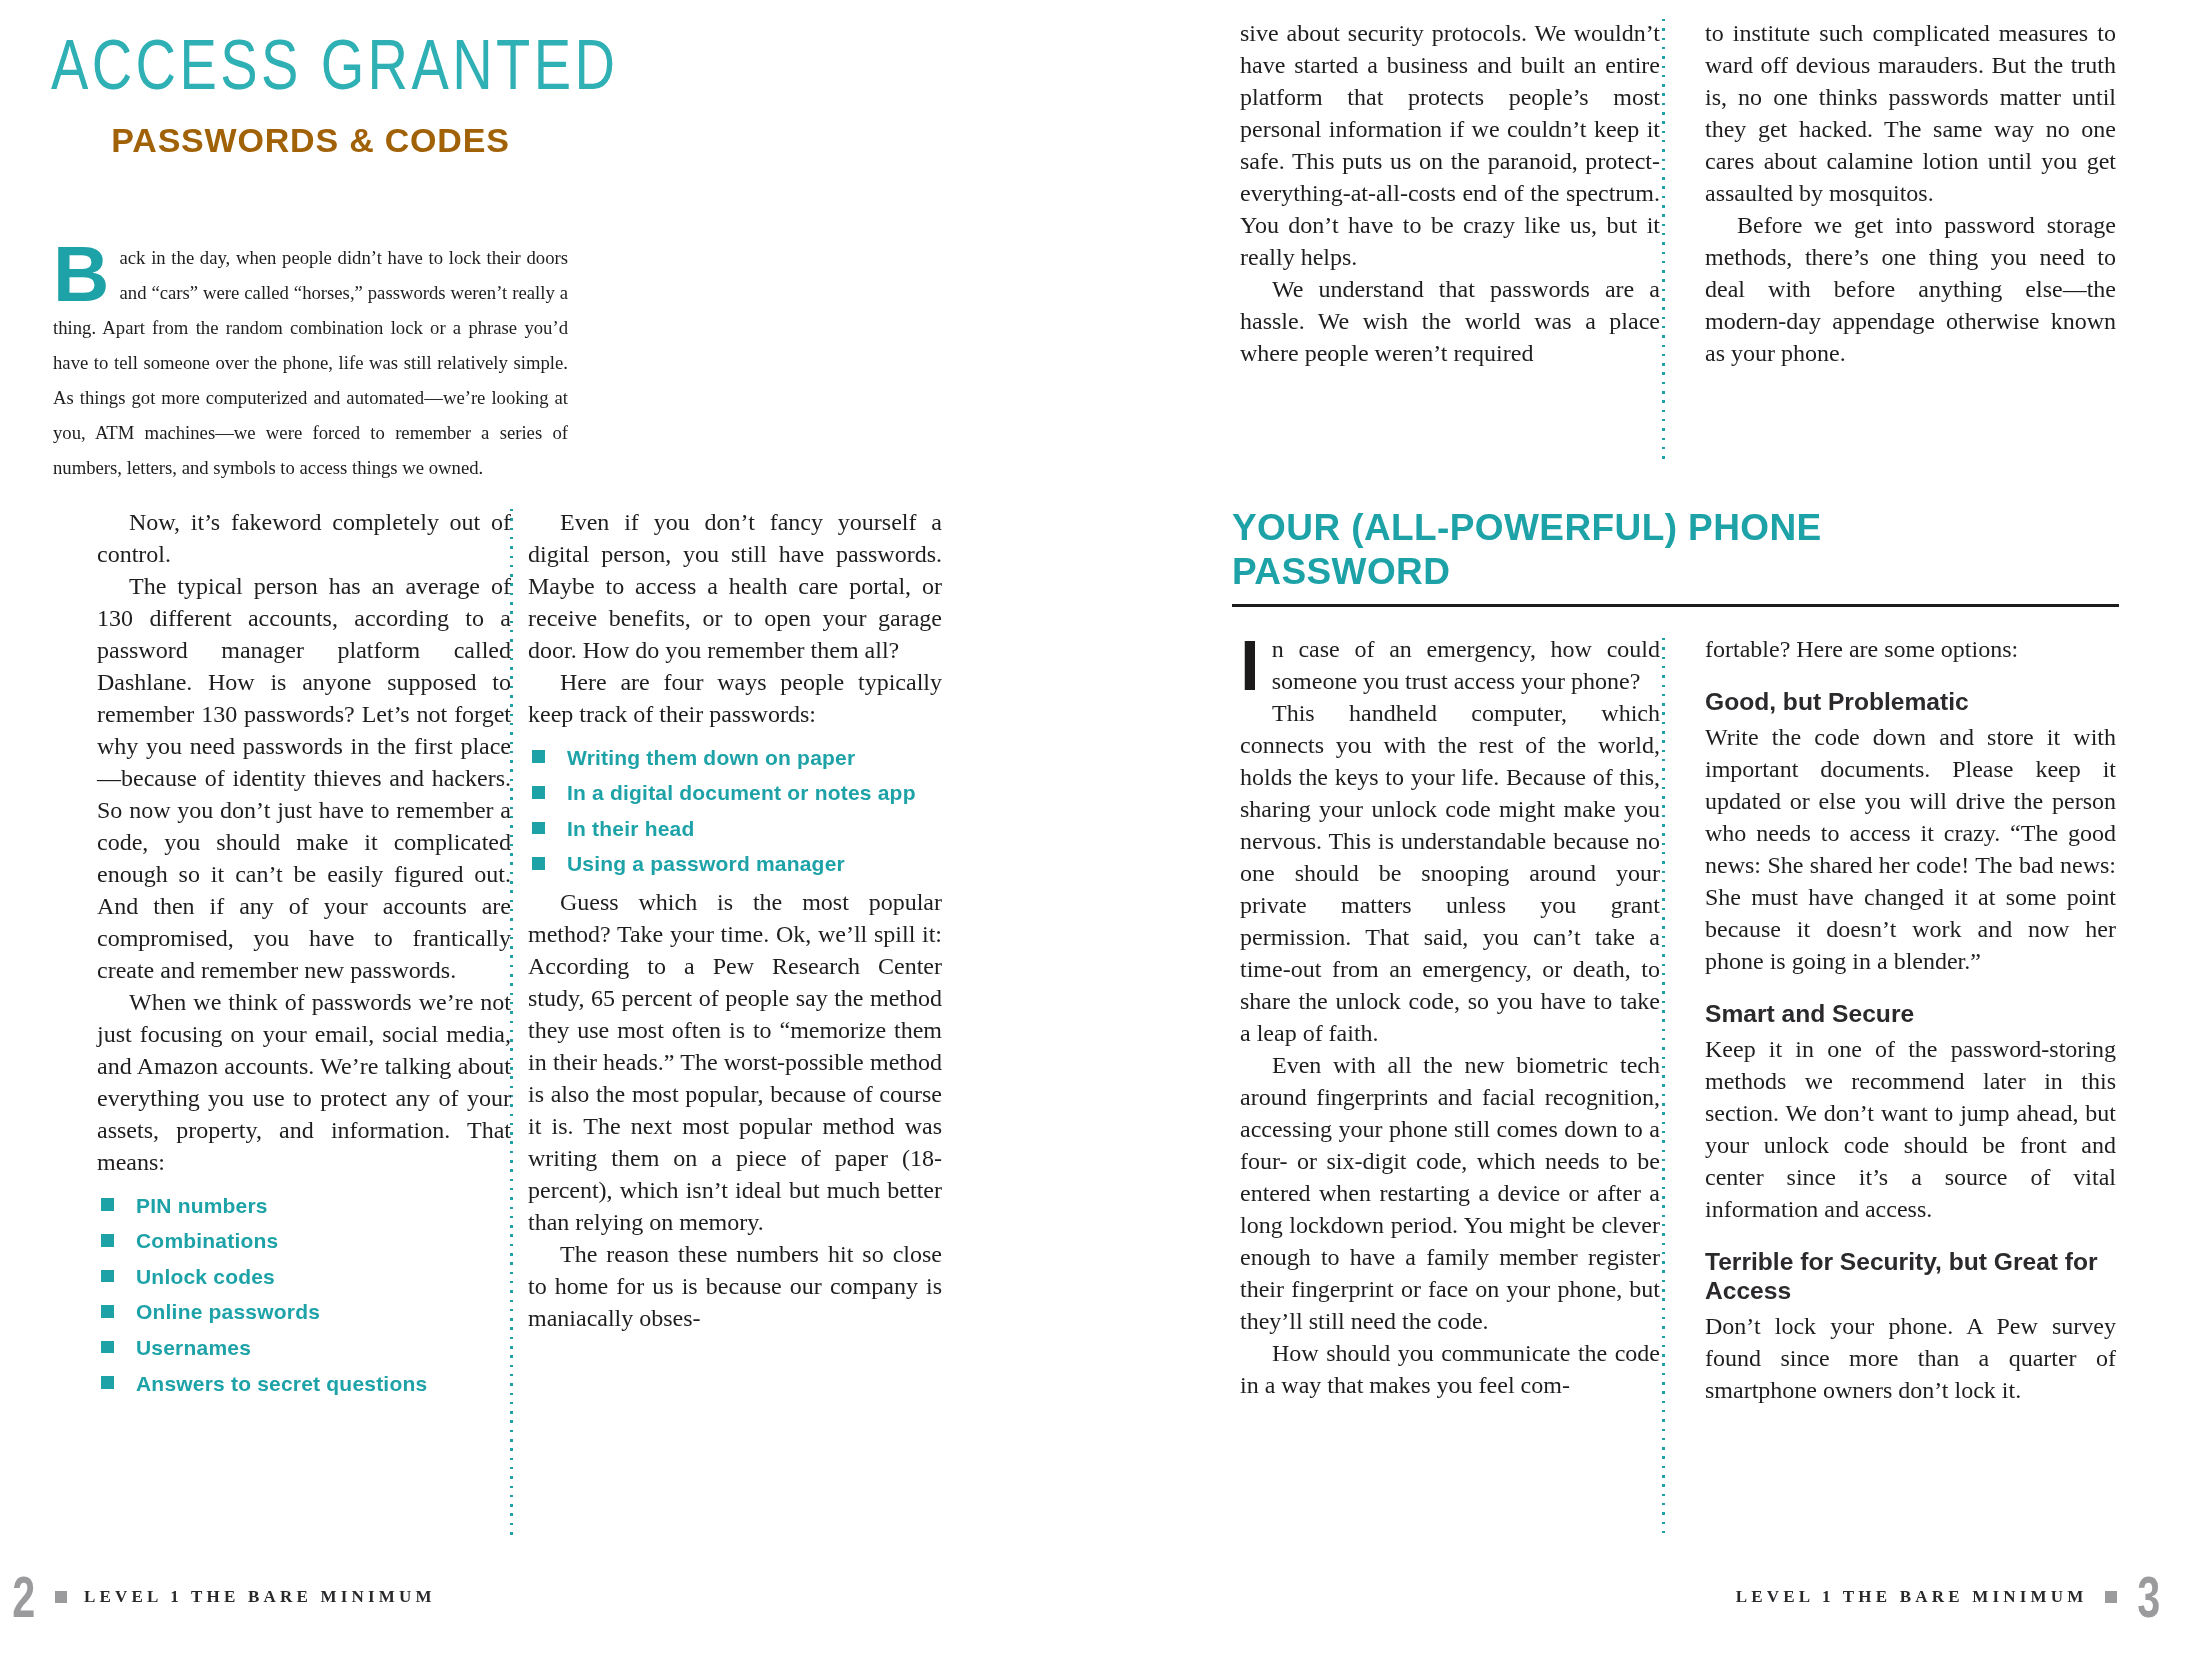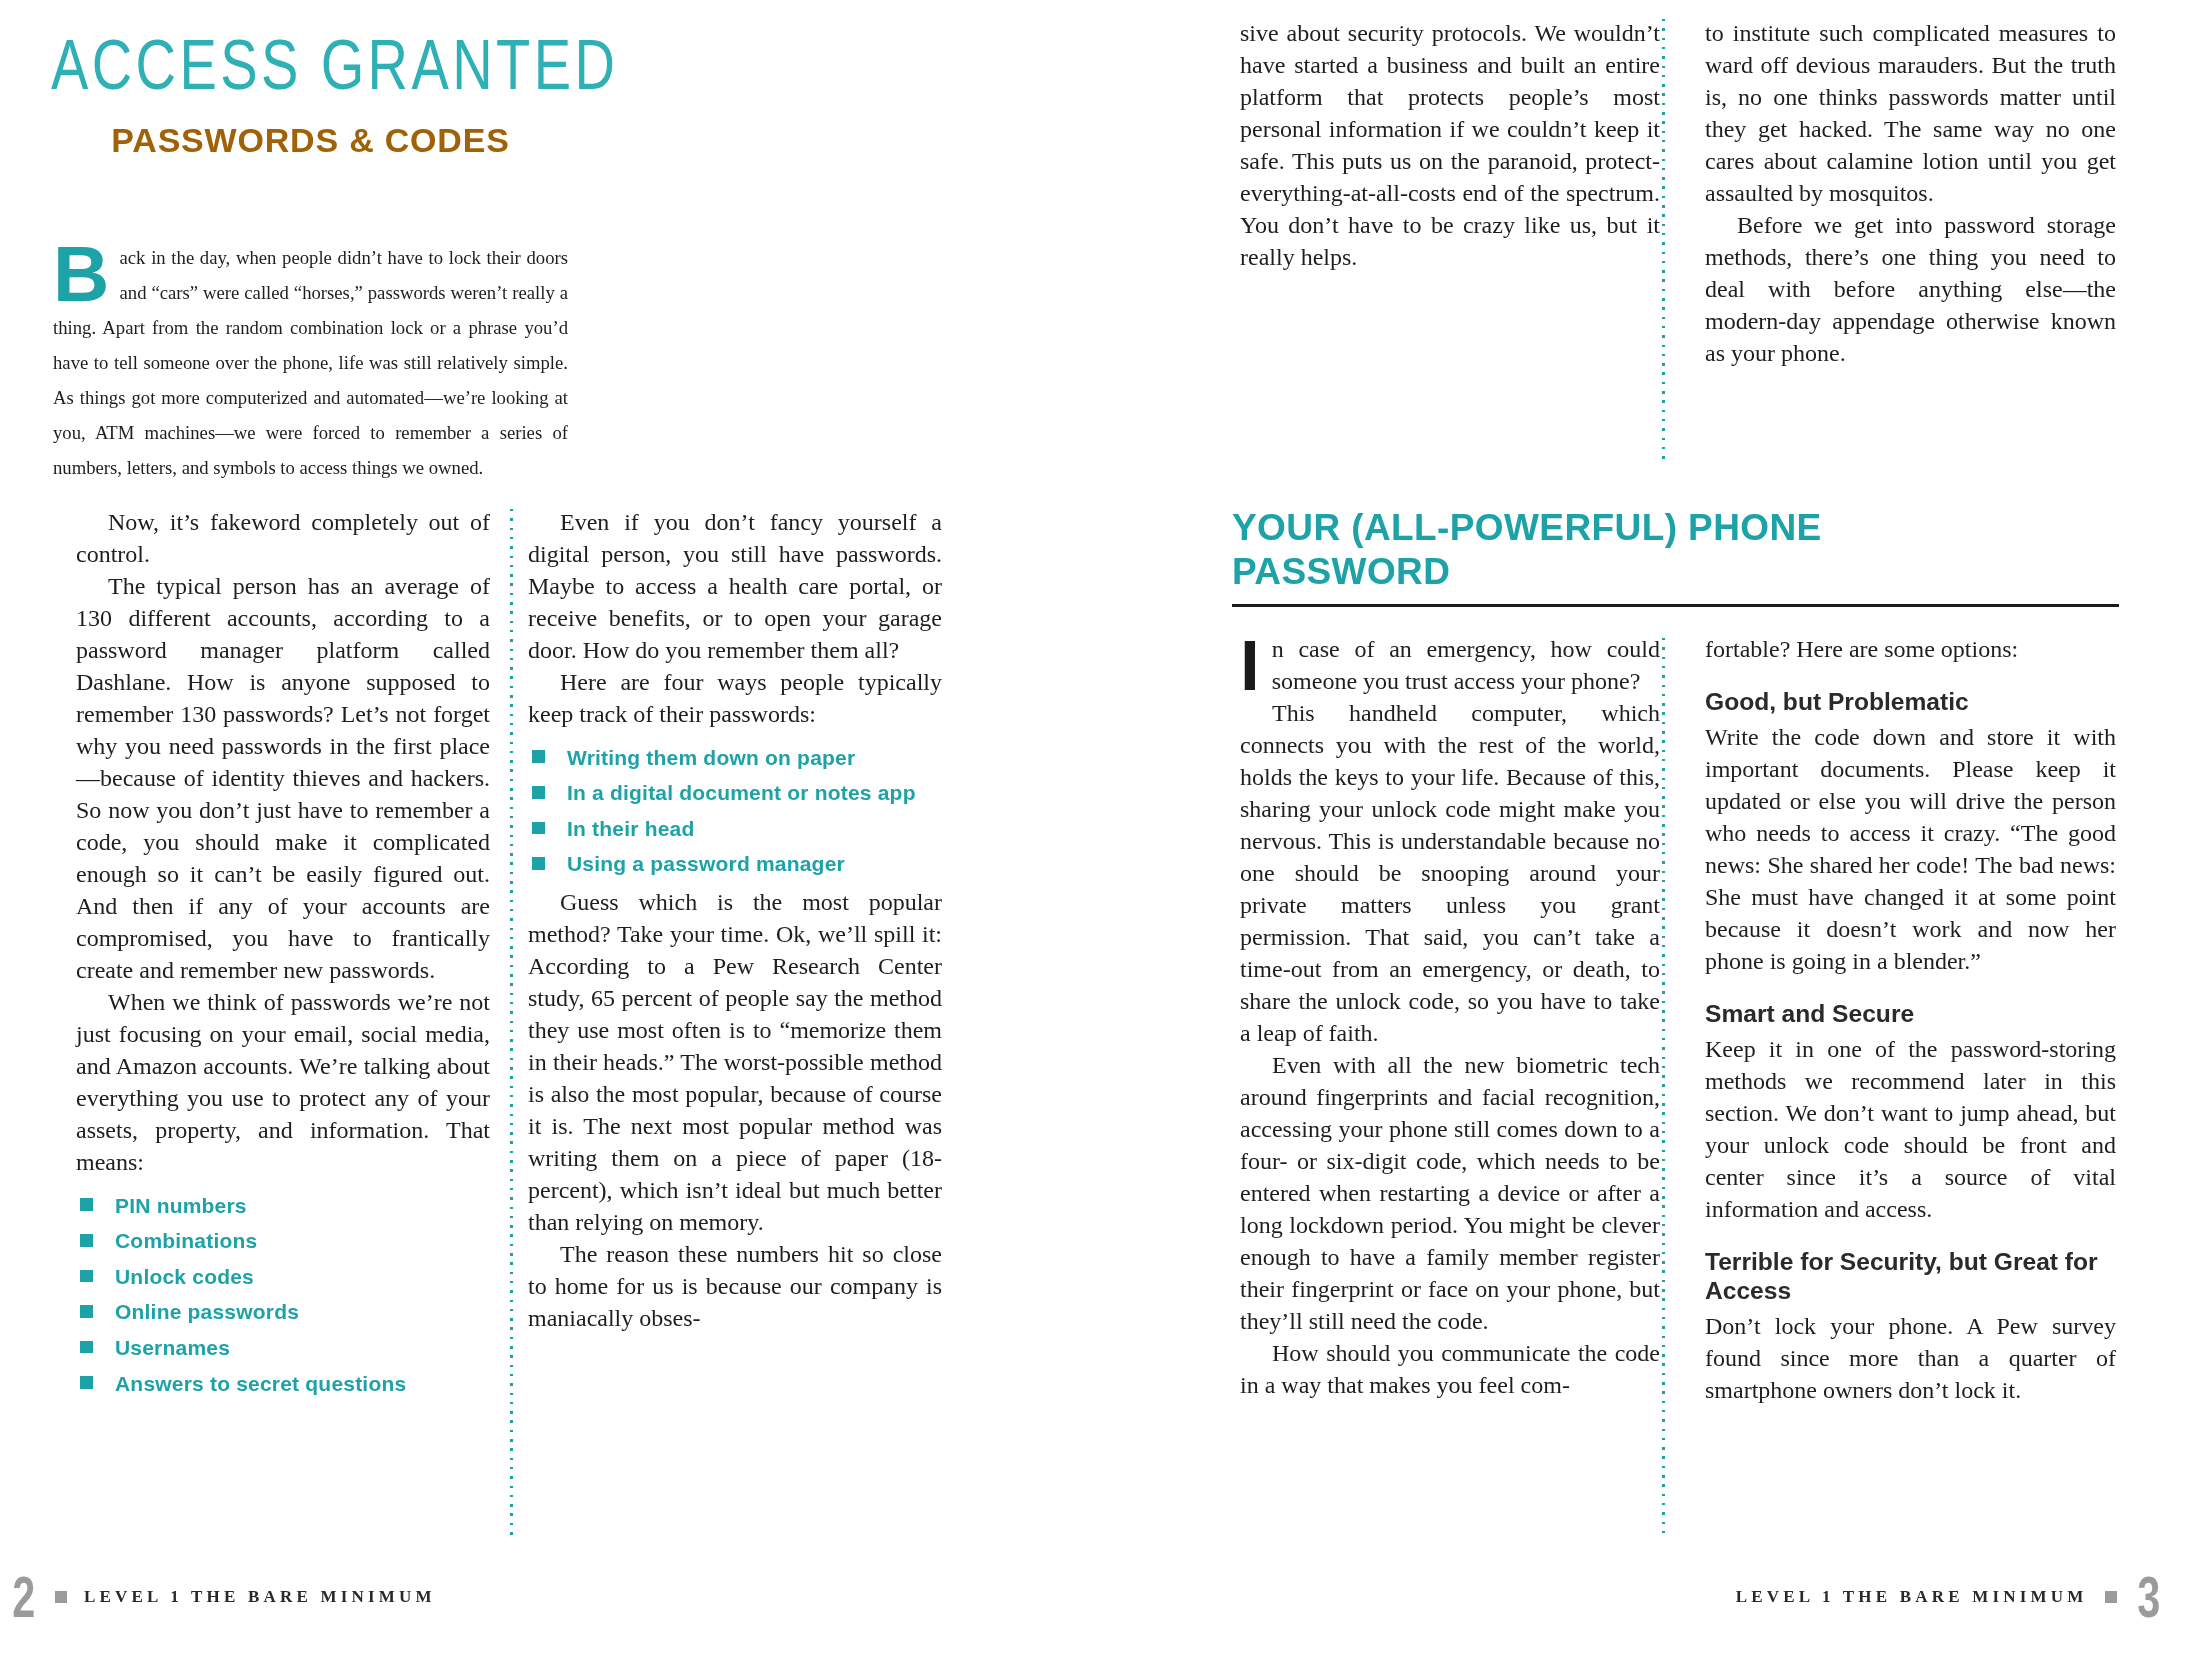--- a/index.html
+++ b/index.html
@@ -28,21 +28,21 @@
   }
   .dropcap{
     float:left; font-family:"Liberation Sans","DejaVu Sans",sans-serif; font-weight:700;
     color:var(--teal); font-size:78px; line-height:63px; margin:3.4px 10.2px 0 0;
   }
   .dropcap.dark{color:#1c1a1b; font-size:71px; line-height:56px; margin:5.1px 12px 0 0;}
   .col{
     position:absolute; font-size:24px; line-height:32px; text-align:justify; color:var(--ink);
   }
   .col p.ind{text-indent:32px;}
-  .p2c1{left:76px;  top:506px; width:414px;}
+  .p2c1{left:97px;  top:506px; width:414px;}
   .p2c2{left:528px; top:506px; width:414px;}
   
   .vdots{
     position:absolute; width:2.5px;
     background-image:repeating-linear-gradient(to bottom, var(--teal) 0 2.5px, transparent 2.5px 9.3px);
   }
   .vd-p2 {left:510px;  top:509px; height:1028px;}
   .vd-p3a{left:1662px; top:18.7px;  height:443px;}
   .vd-p3b{left:1662px; top:638px; height:897px;}
   
@@ -121,20 +121,21 @@
       <div class="bullet-item"><span class="bullet-sq"></span><span>Using a password manager</span></div>
     </div>
     <p class="ind">Guess which is the most popular method? Take your time. Ok, we’ll spill it: According to a Pew Research Center study, 65 percent of people say the method they use most often is to “memorize them in their heads.” The worst-possible method is also the most popular, because of course it is. The next most popular method was writing them on a piece of paper (18-percent), which isn’t ideal but much better than relying on memory.</p>
     <p class="ind">The reason these numbers hit so close to home for us is because our company is maniacally obses-</p>
   </div>
 
   <div class="vdots vd-p3a"></div>
 
   <div class="col p3c1a">
     <p>sive about security protocols. We wouldn’t have started a business and built an entire platform that protects people’s most personal information if we couldn’t keep it safe. This puts us on the paranoid, protect-everything-at-all-costs end of the spectrum. You don’t have to be crazy like us, but it really helps.</p>
+    <p class="ind">We understand that passwords are a hassle. We wish the world was a place where people weren’t required</p>
   </div>
 
   <div class="col p3c2a">
     <p>to institute such complicated measures to ward off devious marauders. But the truth is, no one thinks passwords matter until they get hacked. The same way no one cares about calamine lotion until you get assaulted by mosquitos.</p>
     <p class="ind">Before we get into password storage methods, there’s one thing you need to deal with before anything else—the modern-day appendage otherwise known as your phone.</p>
   </div>
 
   <div class="section-heading">YOUR (ALL-POWERFUL) PHONE PASSWORD</div>
   <div class="heading-rule"></div>
 

